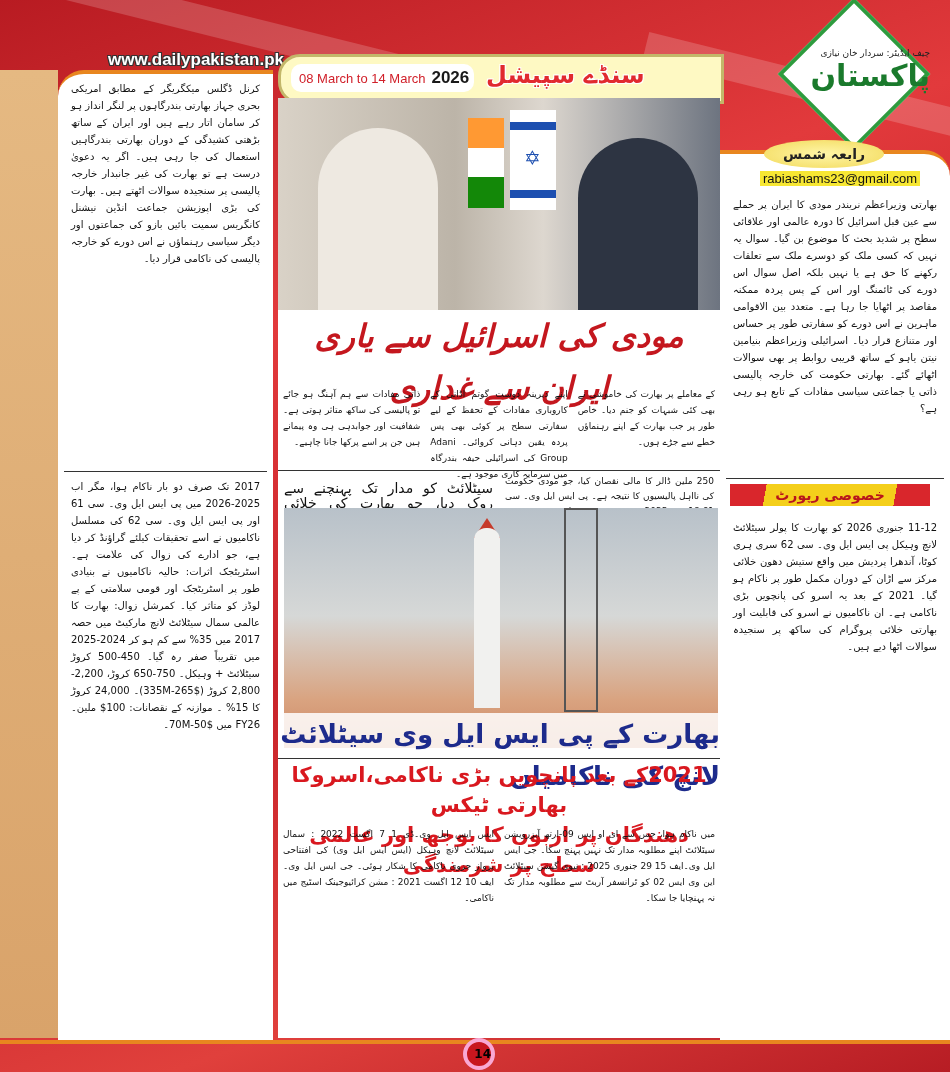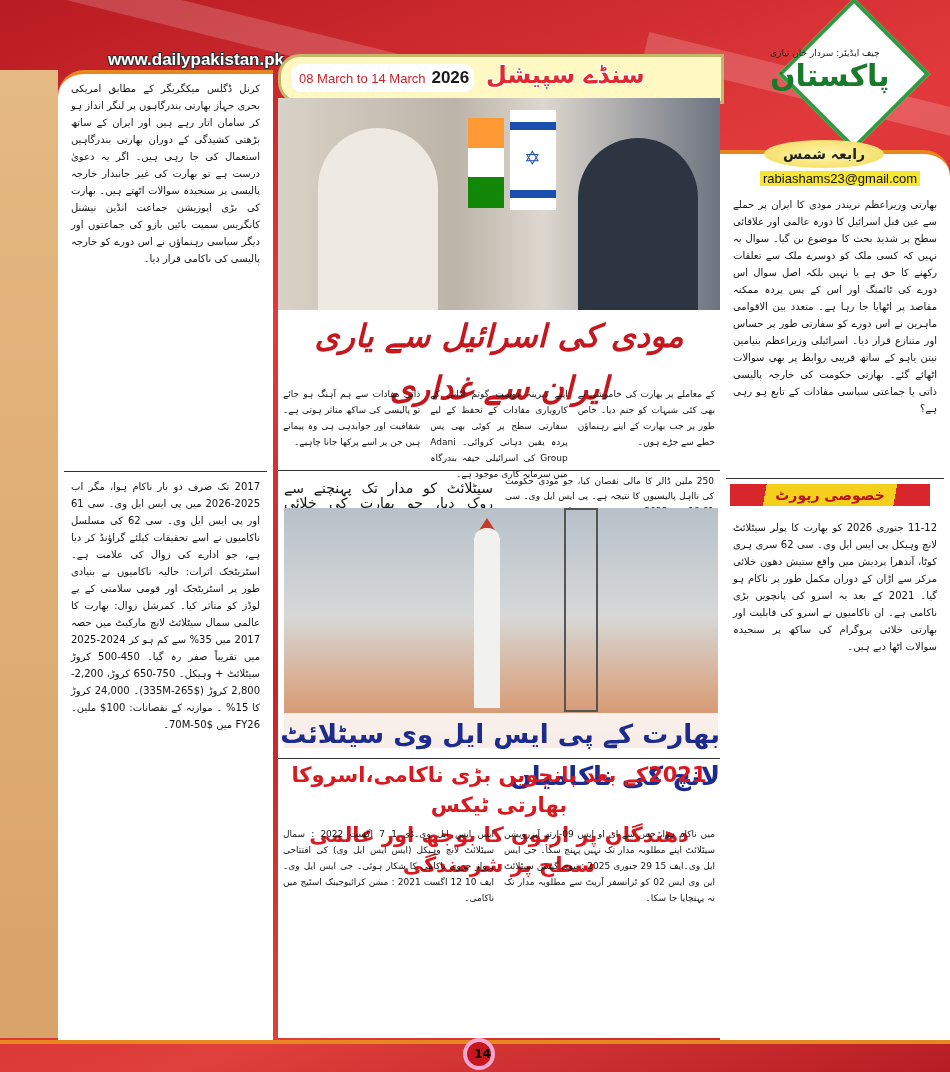--- a/index.html
+++ b/index.html
@@ -10,21 +10,21 @@
   .stripe{position:absolute;height:28px;background:rgba(255,255,255,0.18);transform:rotate(14deg);}
   .website{position:absolute;left:108px;top:50px;font-family:"Liberation Sans",sans-serif;font-weight:bold;font-size:17px;color:#fff;
     text-shadow:1px 1px 0 #333,-1px -1px 0 #333,1px -1px 0 #333,-1px 1px 0 #333;}
   .datebar{position:absolute;left:278px;top:54px;width:440px;height:44px;background:#fef9c3;border-radius:22px 0 0 22px;border:3px solid #c3b76a;}
   .datepill{position:absolute;left:10px;top:7px;width:175px;height:28px;background:#fff;border-radius:10px;display:flex;align-items:center;padding-left:8px;gap:6px;}
   .daterange{font-family:"Liberation Sans",sans-serif;font-size:13px;color:#d1202a;white-space:nowrap;}
   .year{font-family:"Liberation Sans",sans-serif;font-weight:bold;font-size:17px;color:#1a1a1a;}
   .special{position:absolute;left:205px;top:4px;font-size:24px;font-weight:bold;color:#e12a2f;direction:rtl;
     text-shadow:1px 1px 0 #fff,-1px -1px 0 #fff,1px -1px 0 #fff,-1px 1px 0 #fff;}
   .logo-diamond{position:absolute;left:800px;top:20px;width:100px;height:100px;background:#fff;border:4px solid #2e9b3e;transform:rotate(45deg);}
-  .logo-text{position:absolute;left:770px;top:48px;width:160px;text-align:left;direction:rtl;}
+  .logo-text{position:absolute;left:770px;top:48px;width:160px;text-align:right;direction:rtl;}
   .logo-editor{font-size:9px;color:#222;}
   .logo-name{font-size:30px;font-weight:bold;color:#1a7a2c;line-height:36px;}
   .col{position:absolute;background:#fff;overflow:hidden;}
   .col-left{left:58px;top:70px;width:215px;height:968px;border-top:4px solid #e8861f;border-radius:26px 0 0 0;}
   .col-right{left:720px;top:150px;width:230px;height:888px;border-top:4px solid #e8861f;border-radius:0 26px 0 0;}
   .left-strip{position:absolute;left:0;top:70px;width:58px;height:968px;background:linear-gradient(180deg,#e5b982,#d9a36a);}
   .center{position:absolute;left:278px;top:98px;width:442px;height:940px;background:#fff;}
   .urdu{direction:rtl;font-family:"DejaVu Sans",sans-serif;font-size:10px;line-height:17px;color:#111;text-align:justify;padding:6px 13px;}
   .photo1{position:absolute;left:0;top:0;width:442px;height:212px;background:linear-gradient(90deg,#d9d2c7 0%,#bcb4a8 40%,#ddd7cf 60%,#6d7480 100%);}
   .flag-in{position:absolute;left:190px;top:20px;width:36px;height:90px;background:linear-gradient(180deg,#ff9933 33%,#fff 33%,#fff 66%,#138808 66%);}

